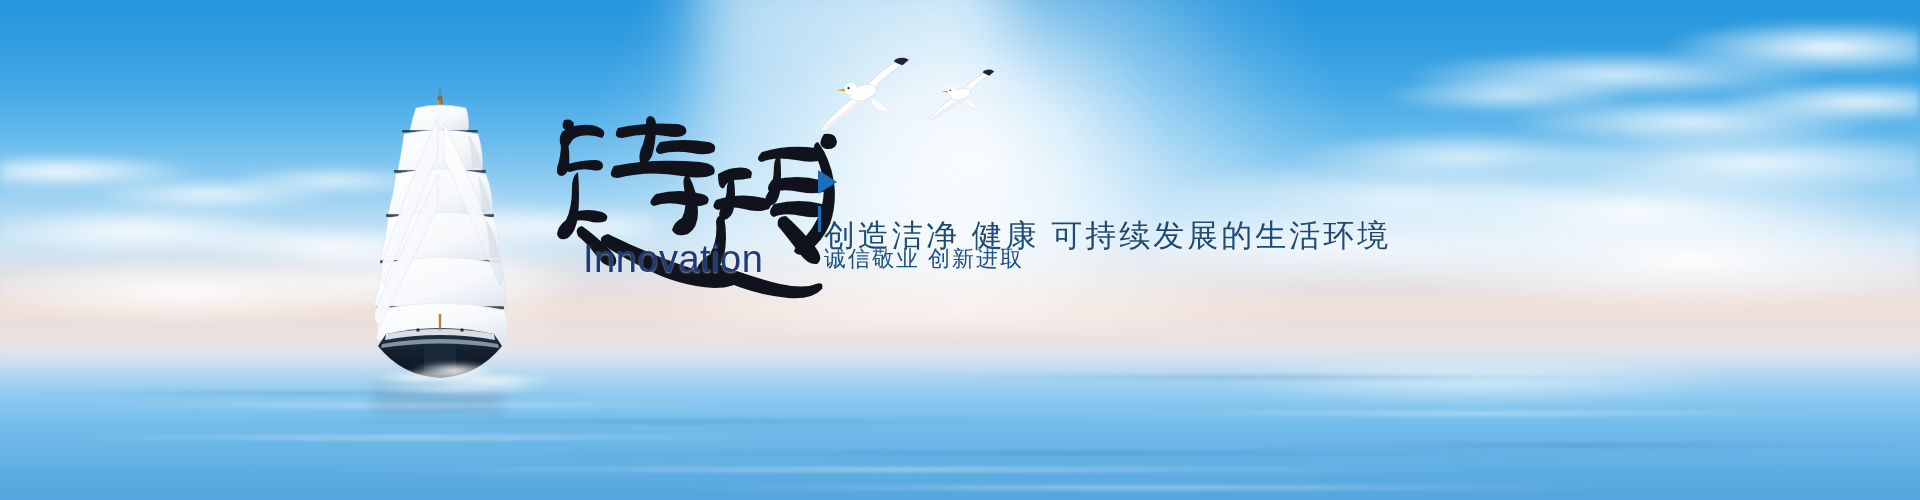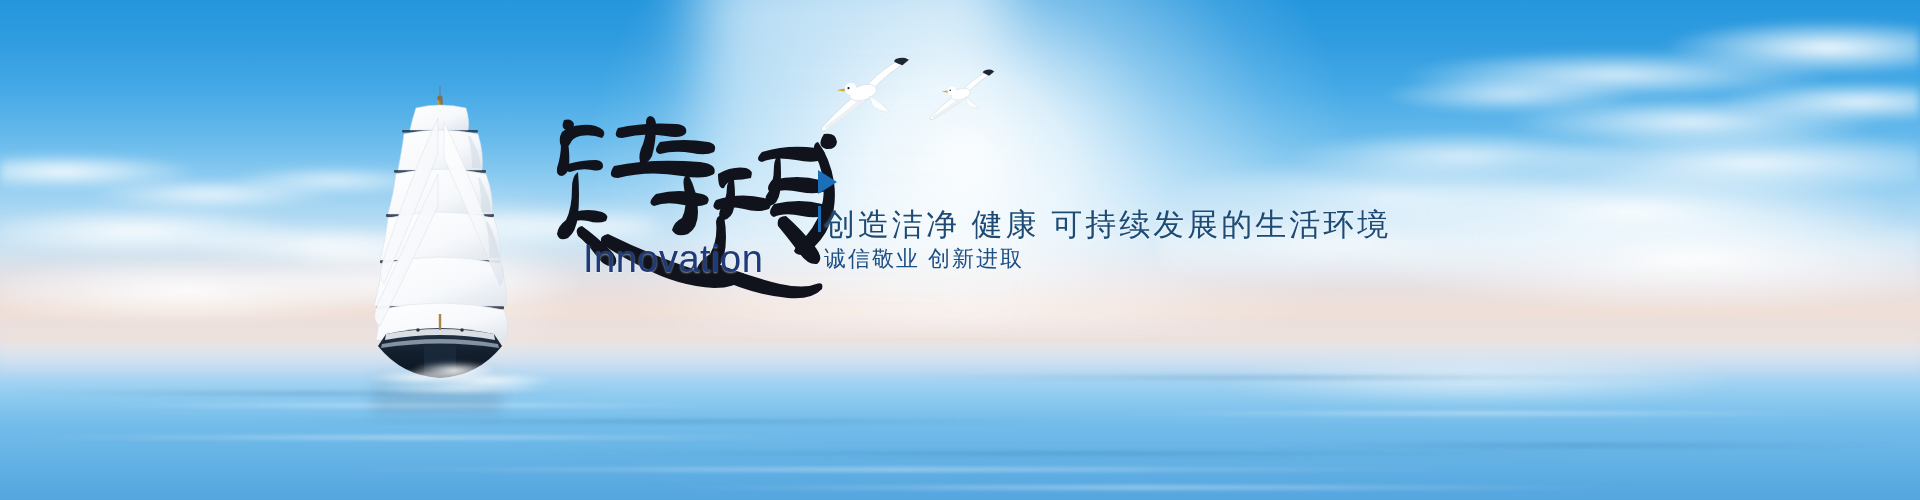--- a/index.html
+++ b/index.html
@@ -138,21 +138,21 @@
     border-bottom:12px solid transparent;
   }
   .v-bar{flex:0 0 auto;width:3px;height:26px;background:#1b6fb8;}
   .slogan-line1{
     font-size:22px;color:#1a4f86;letter-spacing:2px;white-space:nowrap;
     font-family:"Liberation Sans","DejaVu Sans",sans-serif;
     text-shadow:0 1px 2px rgba(255,255,255,.5);
     margin-left:6px;
   }
   .slogan-line2{
-    margin-top:0;margin-left:6px;
+    margin-top:11px;margin-left:6px;
     font-size:31px;color:#1d4b76;letter-spacing:3px;white-space:nowrap;
     font-family:"Liberation Sans","DejaVu Sans",sans-serif;
     text-shadow:0 1px 3px rgba(255,255,255,.55);
   }
 </style>
 </head>
 <body>
 
 <div class="banner">
 

